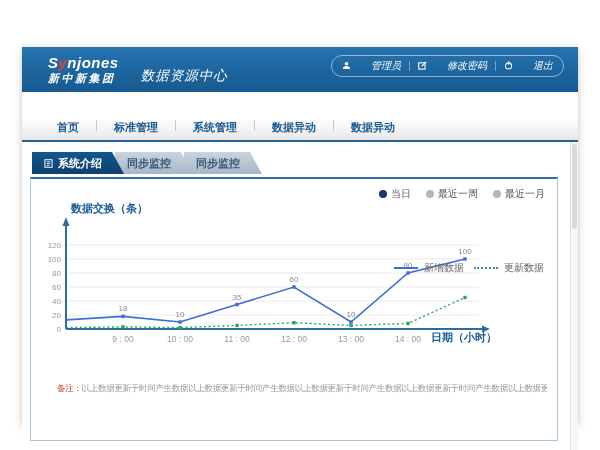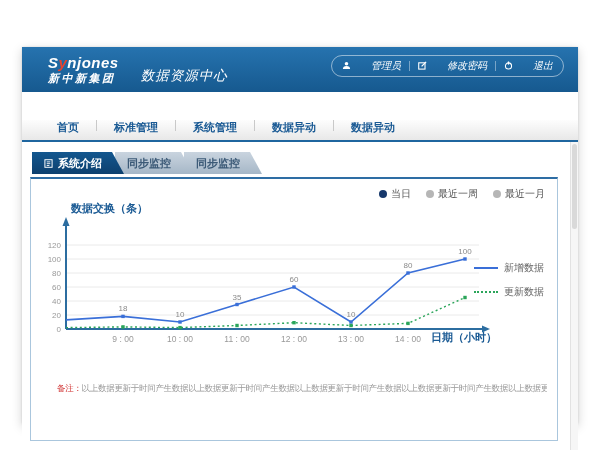--- a/index.html
+++ b/index.html
@@ -35,21 +35,21 @@
   .panel{position:absolute;left:8px;top:35px;width:528px;height:264px;background:#fff;box-sizing:border-box;
          border:1px solid #aac6dd;border-top:2px solid #2e6da4;}
   
   .radio-group{position:absolute;top:8px;right:12px;display:flex;gap:15px;align-items:center;}
   .radio{display:flex;align-items:center;gap:4px;font-size:10px;color:#555;cursor:pointer;}
   .radio-dot{width:8px;height:8px;border-radius:50%;background:#b6b6b6;}
   .radio.selected .radio-dot{background:#16386b;}
   
   .chart-title{position:absolute;top:22px;left:16px;font-size:11px;font-weight:bold;color:#1a5a94;margin-left:24px;}
   #chart-svg{position:absolute;left:8px;top:36px;font-family:"Liberation Sans","DejaVu Sans",sans-serif;}
-  .legend{position:absolute;right:13px;top:82px;display:flex;flex-direction:column;gap:10px;}
+  .legend{position:absolute;right:13px;top:82px;display:flex;flex-direction:row;gap:10px;}
   .legend-item{display:flex;align-items:center;gap:6px;font-size:10px;color:#666;white-space:nowrap;}
   .legend-line{width:24px;height:0;border-top:2px solid #3a6fd8;}
   .legend-line.dotted{border-top-style:dotted;border-top-color:#2ba55a;}
   .axis-label{position:absolute;top:151px;right:60px;font-size:11px;font-weight:bold;color:#1a5a94;}
   .note{position:absolute;left:26px;top:204px;right:10px;font-size:8.5px;letter-spacing:-.3px;color:#999;
         white-space:nowrap;overflow:hidden;}
   .note-label{color:#d03030;}
   
   .scrollbar{position:absolute;right:0;top:0;width:7px;height:100%;background:#f6f6f6;border-left:1px solid #e2e2e2;}
   .scroll-thumb{position:absolute;top:2px;left:1px;width:5px;height:85px;background:#d9d9d9;border-radius:3px;}

